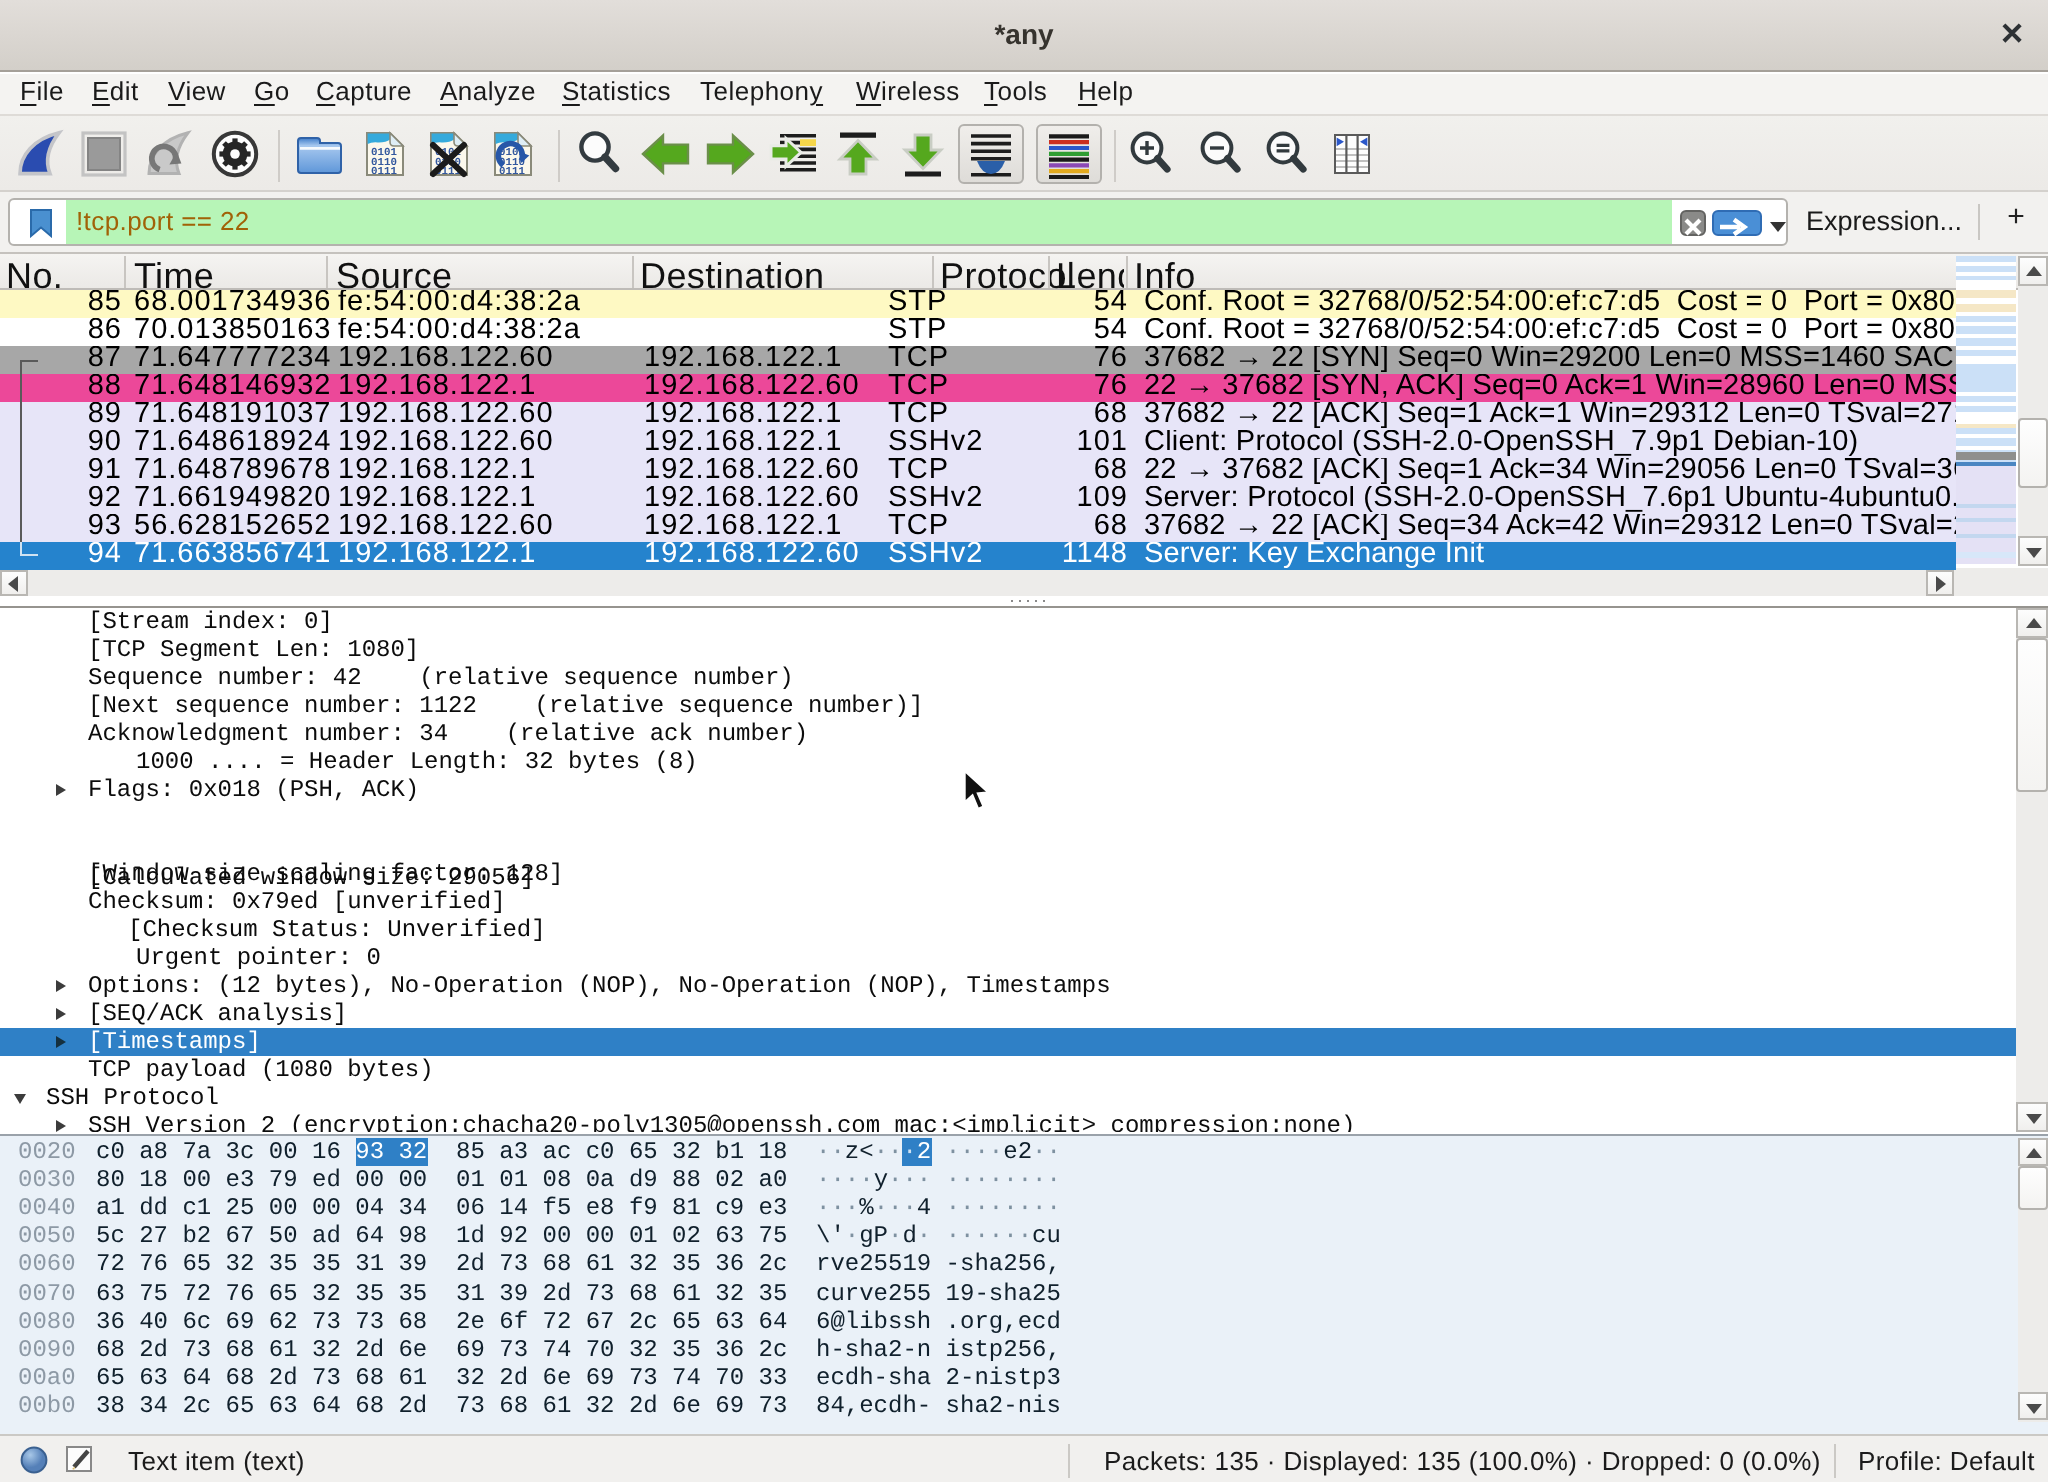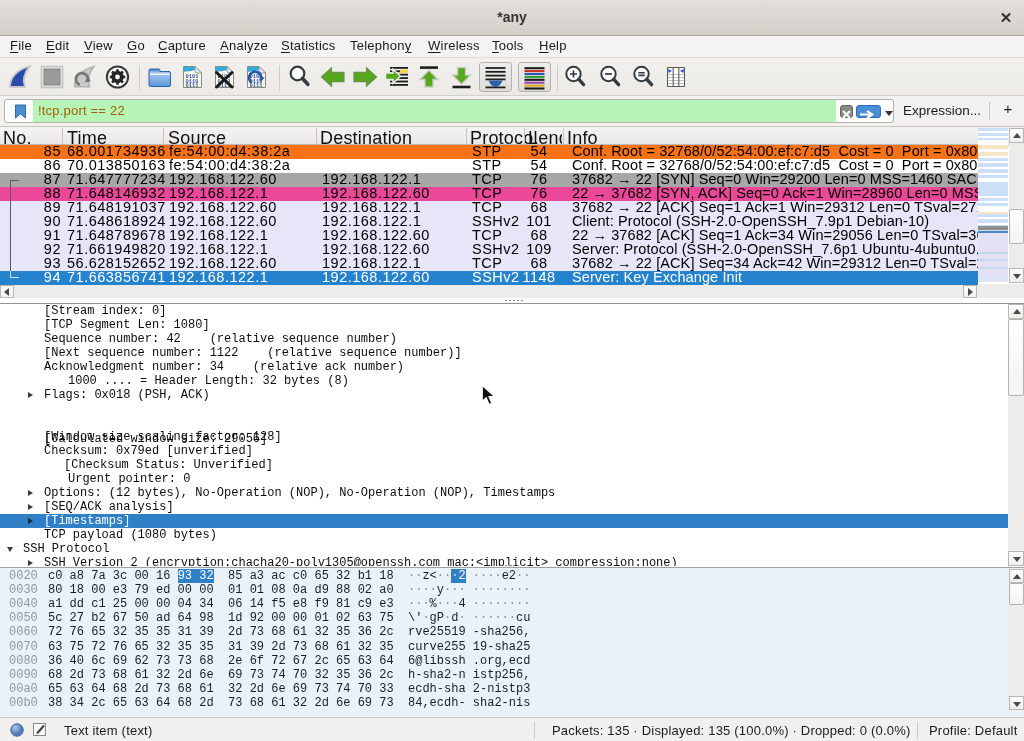--- a/index.html
+++ b/index.html
@@ -29,22 +29,22 @@
 #fsep{left:989px;top:6px;width:1px;height:18px;background:#c9c7c3;}
 #fplus{left:1000px;top:4px;font-size:15px;color:#222;width:16px;text-align:center;}
 
 #plist{left:0;top:127px;width:1024px;height:171px;background:#fff;}
 #phead{left:0;top:0;width:1024px;height:18px;background:linear-gradient(#f5f4f2,#ebe9e6);border-bottom:1px solid #bebbb7;font-size:18px;letter-spacing:0.2px;color:#111;}
 #phead span{position:absolute;top:1px;}
 #phead i{position:absolute;top:1px;width:1px;height:16px;background:#c8c5c1;font-style:normal;}
 .prow{position:absolute;left:0;width:978px;height:14px;font-size:14.5px;line-height:13.5px;letter-spacing:0.5px;padding-top:1px;overflow:hidden;white-space:pre;color:#000;}
 .prow span{position:absolute;top:0;}
 .n0{left:0;width:61px;text-align:right;}
-.n1{left:67px;width:100px;overflow:hidden;}.n2{left:169px;}.n3{left:322px;}.n4{left:472px;}
-.n5{left:514px;width:50px;text-align:center;}
+.n1{left:67px;width:100px;overflow:hidden;}.n2{left:169px;}.n3{left:322px;}.n4{left:444px;}
+.n5{left:514px;width:50px;text-align:right;}
 .n6{left:572px;width:406px;overflow:hidden;letter-spacing:0.1px;}
 
 .sb{position:absolute;background:#edecea;}
 .sbtn{position:absolute;background:linear-gradient(#fdfdfd,#f0efed);border:1px solid #b9b7b3;}
 .thumb{position:absolute;background:linear-gradient(#fefefe,#f4f3f1);border:1px solid #b4b2ae;border-radius:2px;}
 .arr{position:absolute;width:0;height:0;}
 
 #dpane{left:0;top:303px;width:1024px;height:263px;background:#fff;border-top:1px solid #96948f;overflow:hidden;}
 .dl{position:absolute;left:0;width:1008px;height:14px;font-family:"Liberation Mono",monospace;font-size:12px;line-height:14px;white-space:pre;color:#0c0c0c;}
 .tri-r{position:absolute;width:0;height:0;border-top:3.5px solid transparent;border-bottom:3.5px solid transparent;border-left:5px solid #3c3c3c;top:3.5px;}
@@ -270,21 +270,21 @@
       <span style="left:470px">Protocol</span>
       <span style="left:528px;width:34px;overflow:hidden;display:inline-block;white-space:nowrap">Length</span>
       <span style="left:567px">Info</span>
       <i style="left:62px"></i>
         <i style="left:163px"></i>
         <i style="left:316px"></i>
         <i style="left:466px"></i>
         <i style="left:524px"></i>
         <i style="left:563px"></i>
     </div>
-    <div class="prow" style="top:18px;background:#f97316"><span class="n0">85</span><span class="n1">68.001734936</span><span class="n2">fe:54:00:d4:38:2a</span><span class="n3"></span><span class="n4">STP</span><span class="n5">54</span><span class="n6">Conf. Root = 32768/0/52:54:00:ef:c7:d5  Cost = 0  Port = 0x8005</span></div>
+    <div class="prow" style="top:18px;background:#fef9c3"><span class="n0">85</span><span class="n1">68.001734936</span><span class="n2">fe:54:00:d4:38:2a</span><span class="n3"></span><span class="n4">STP</span><span class="n5">54</span><span class="n6">Conf. Root = 32768/0/52:54:00:ef:c7:d5  Cost = 0  Port = 0x8005</span></div>
     <div class="prow" style="top:32px;background:#fff"><span class="n0">86</span><span class="n1">70.013850163</span><span class="n2">fe:54:00:d4:38:2a</span><span class="n3"></span><span class="n4">STP</span><span class="n5">54</span><span class="n6">Conf. Root = 32768/0/52:54:00:ef:c7:d5  Cost = 0  Port = 0x8005</span></div>
     <div class="prow" style="top:46px;background:#a7a7a7"><span class="n0">87</span><span class="n1">71.647777234</span><span class="n2">192.168.122.60</span><span class="n3">192.168.122.1</span><span class="n4">TCP</span><span class="n5">76</span><span class="n6">37682 → 22 [SYN] Seq=0 Win=29200 Len=0 MSS=1460 SACK_PERM</span></div>
     <div class="prow" style="top:60px;background:#ec4899"><span class="n0">88</span><span class="n1">71.648146932</span><span class="n2">192.168.122.1</span><span class="n3">192.168.122.60</span><span class="n4">TCP</span><span class="n5">76</span><span class="n6">22 → 37682 [SYN, ACK] Seq=0 Ack=1 Win=28960 Len=0 MSS=146</span></div>
     <div class="prow" style="top:74px;background:#e7e5f8"><span class="n0">89</span><span class="n1">71.648191037</span><span class="n2">192.168.122.60</span><span class="n3">192.168.122.1</span><span class="n4">TCP</span><span class="n5">68</span><span class="n6">37682 → 22 [ACK] Seq=1 Ack=1 Win=29312 Len=0 TSval=271566</span></div>
     <div class="prow" style="top:88px;background:#e7e5f8"><span class="n0">90</span><span class="n1">71.648618924</span><span class="n2">192.168.122.60</span><span class="n3">192.168.122.1</span><span class="n4">SSHv2</span><span class="n5">101</span><span class="n6">Client: Protocol (SSH-2.0-OpenSSH_7.9p1 Debian-10)</span></div>
     <div class="prow" style="top:102px;background:#e7e5f8"><span class="n0">91</span><span class="n1">71.648789678</span><span class="n2">192.168.122.1</span><span class="n3">192.168.122.60</span><span class="n4">TCP</span><span class="n5">68</span><span class="n6">22 → 37682 [ACK] Seq=1 Ack=34 Win=29056 Len=0 TSval=36495</span></div>
     <div class="prow" style="top:116px;background:#e7e5f8"><span class="n0">92</span><span class="n1">71.661949820</span><span class="n2">192.168.122.1</span><span class="n3">192.168.122.60</span><span class="n4">SSHv2</span><span class="n5">109</span><span class="n6">Server: Protocol (SSH-2.0-OpenSSH_7.6p1 Ubuntu-4ubuntu0.3</span></div>
     <div class="prow" style="top:130px;background:#e7e5f8"><span class="n0">93</span><span class="n1">56.628152652</span><span class="n2">192.168.122.60</span><span class="n3">192.168.122.1</span><span class="n4">TCP</span><span class="n5">68</span><span class="n6">37682 → 22 [ACK] Seq=34 Ack=42 Win=29312 Len=0 TSval=2715</span></div>
     <div class="prow" style="top:144px;background:#2583cd;color:#fff"><span class="n0">94</span><span class="n1">71.663856741</span><span class="n2">192.168.122.1</span><span class="n3">192.168.122.60</span><span class="n4">SSHv2</span><span class="n5">1148</span><span class="n6">Server: Key Exchange Init</span></div>
     <div class="abs" style="left:10px;top:53px;width:1px;height:91px;background:#5a5a5a"></div>

